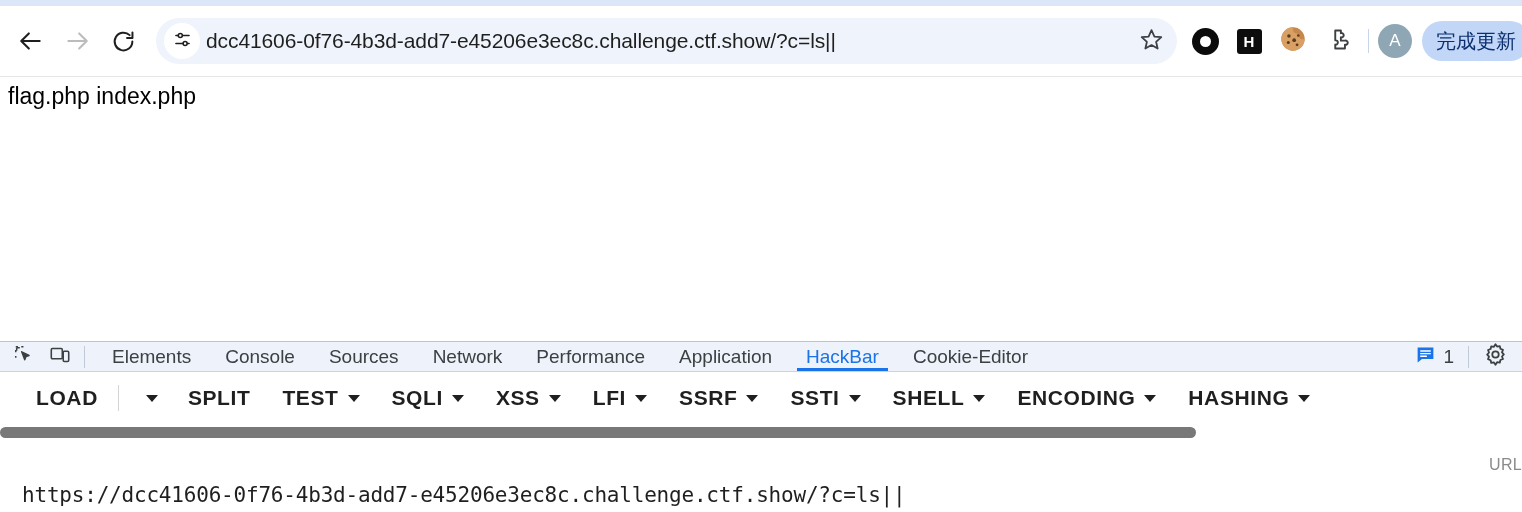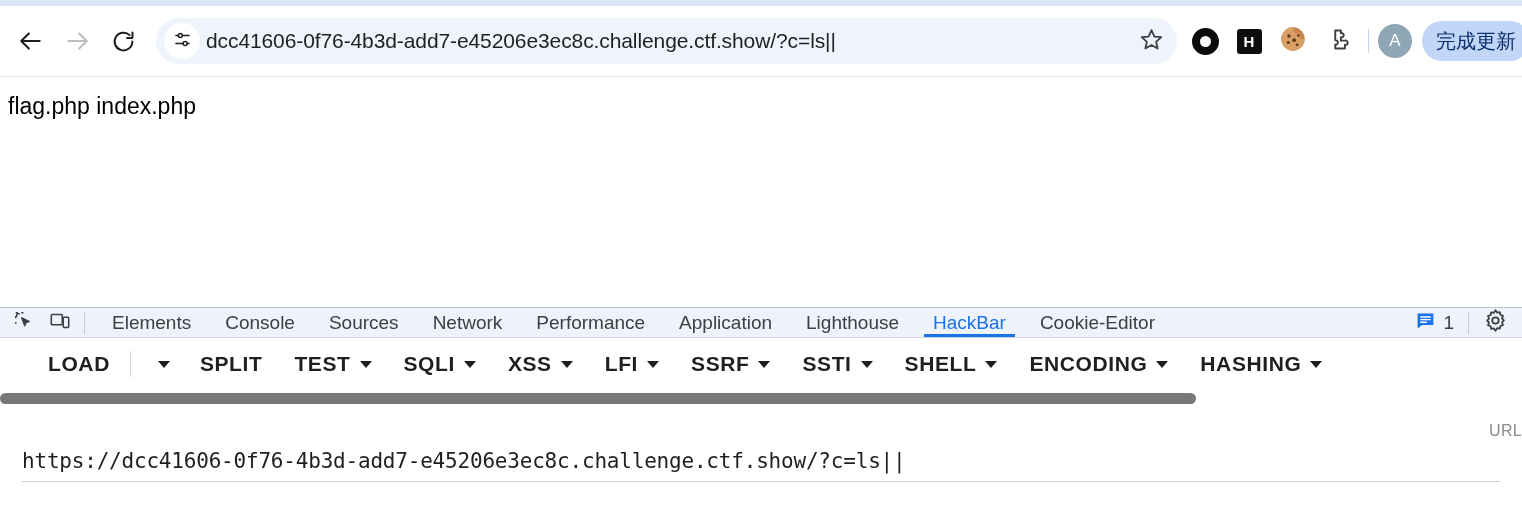--- a/index.html
+++ b/index.html
@@ -118,25 +118,25 @@
     border-radius: 20px;
     font-size: 20px;
     display: flex; align-items: center;
     padding: 0 14px;
     margin-right: -18px;
     white-space: nowrap;
   }
 
   
   #page-viewport {
-    height: 231px;
+    height: 265px;
     width: 100%;
     background: #ffffff;
     border-top: 1px solid #e6e6e6;
-    padding: 16px 0 0 8px;
+    padding: 6px 0 0 8px;
   }
   #page-body-text {
     font-size: 23px;
     color: #000000;
     font-family: "Liberation Sans", sans-serif;
   }
 
   
   #devtools {
     width: 100%;
@@ -196,21 +196,21 @@
     width: 1px; height: 22px;
     background: #c2cad8;
     margin: 0 14px;
   }
 
   
   #hackbar-toolbar {
     height: 52px;
     background: #ffffff;
     display: flex; align-items: center;
-    padding-left: 32px;
+    padding-left: 20px;
     flex: 0 0 auto;
     overflow: hidden;
   }
   .hb-btn {
     font-size: 21px;
     color: #1f1f1f;
     font-weight: bold;
     letter-spacing: 0.6px;
     display: flex; align-items: center;
     padding: 0 16px;
@@ -397,21 +397,20 @@
       </span>
     </div>
     <div id="dt-tool-divider"></div>
 
     <div class="dt-tab">Elements</div>
     <div class="dt-tab">Console</div>
     <div class="dt-tab">Sources</div>
     <div class="dt-tab">Network</div>
     <div class="dt-tab">Performance</div>
     <div class="dt-tab">Application</div>
-    <div class="dt-tab">Lighthouse</div>
     <div class="dt-tab active">HackBar</div>
     <div class="dt-tab">Cookie-Editor</div>
 
     <div id="dt-tabbar-right">
       <span>
         <svg width="21" height="21" viewBox="0 0 24 24" fill="#1a73e8">
           <path d="M3 4h18v13H8l-5 4z"></path>
           <g stroke="#ffffff" stroke-width="1.5" stroke-linecap="round">
             <line x1="6.5" y1="8" x2="17.5" y2="8"></line>
             <line x1="6.5" y1="11" x2="17.5" y2="11"></line>

